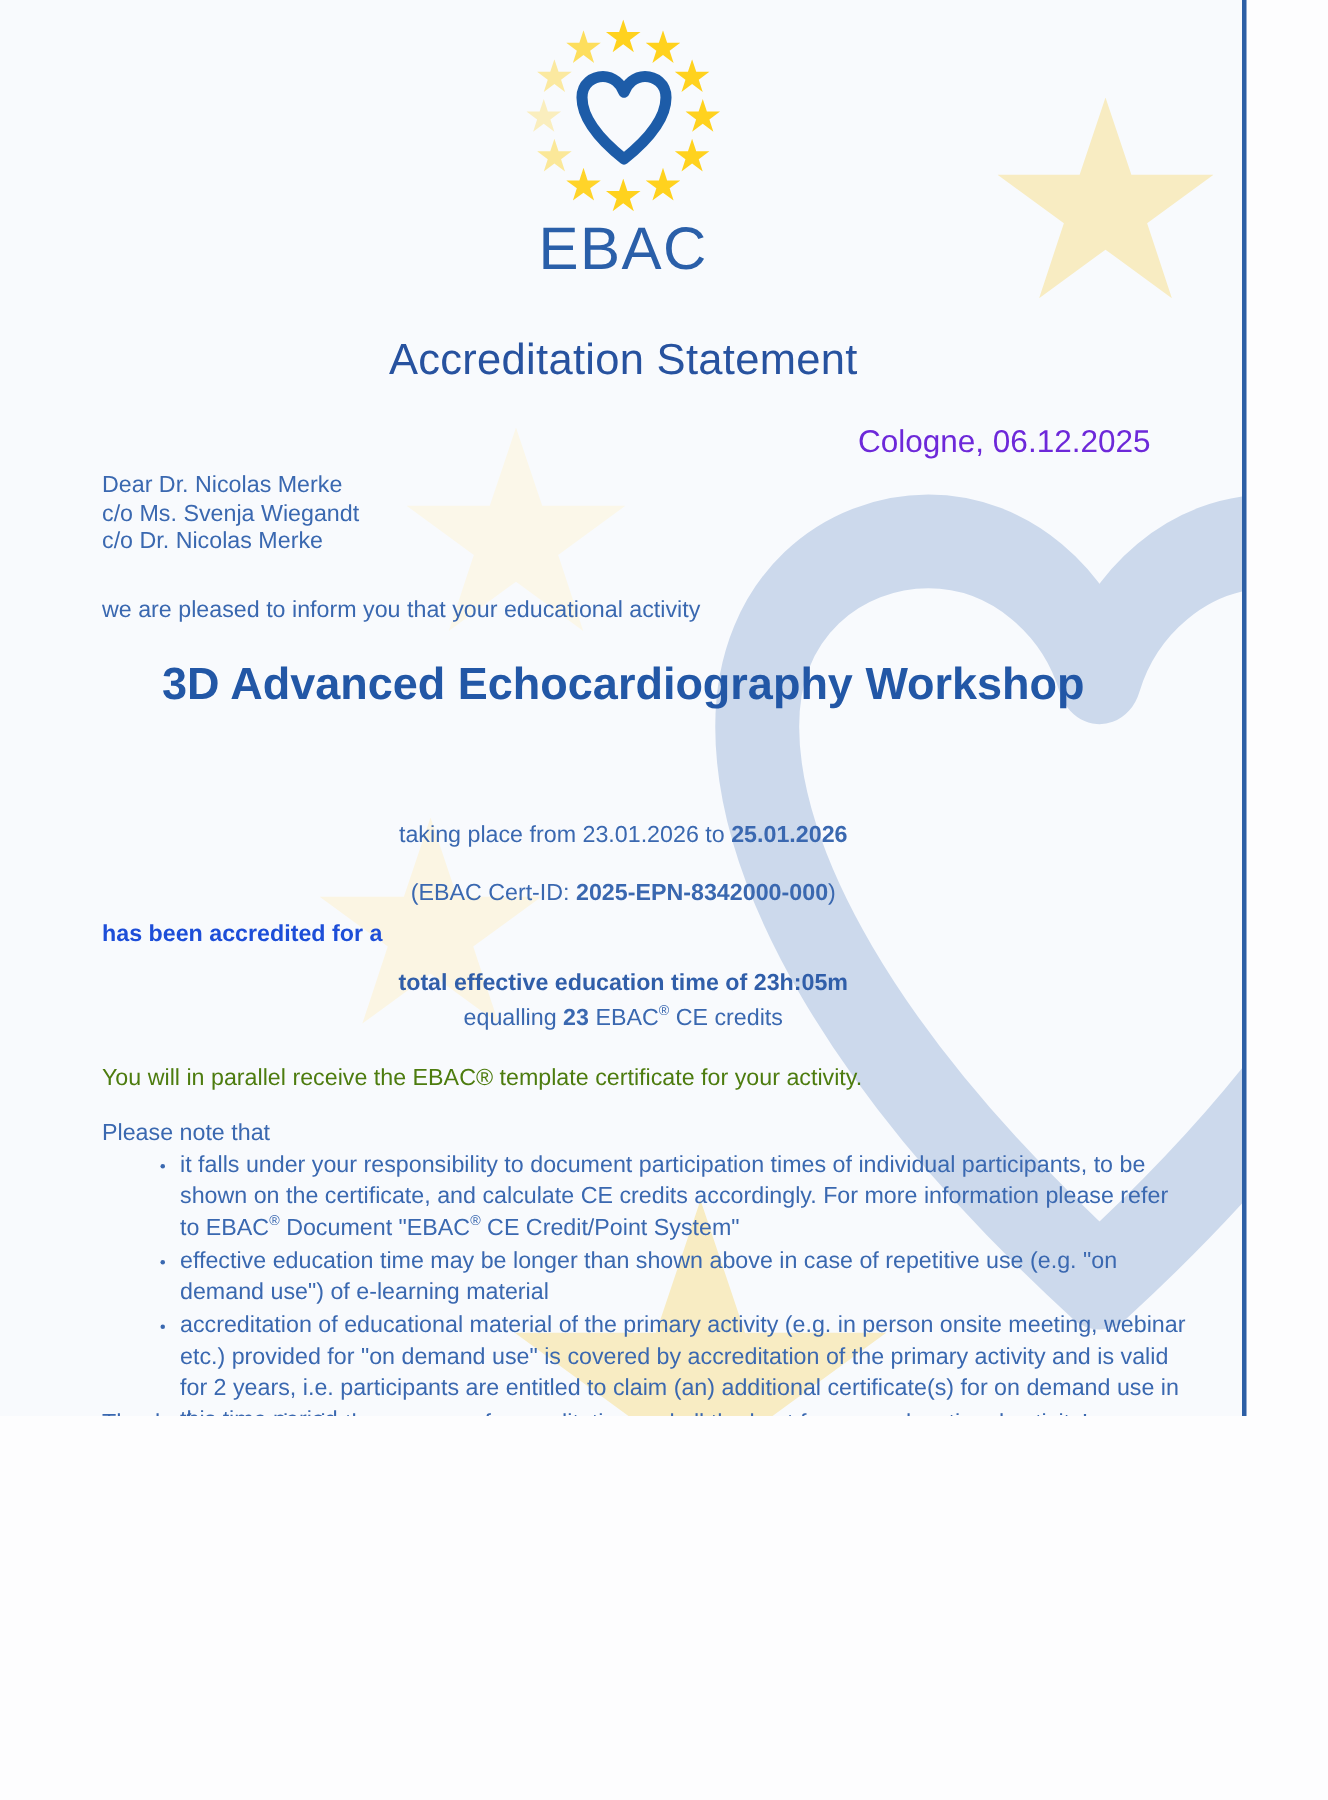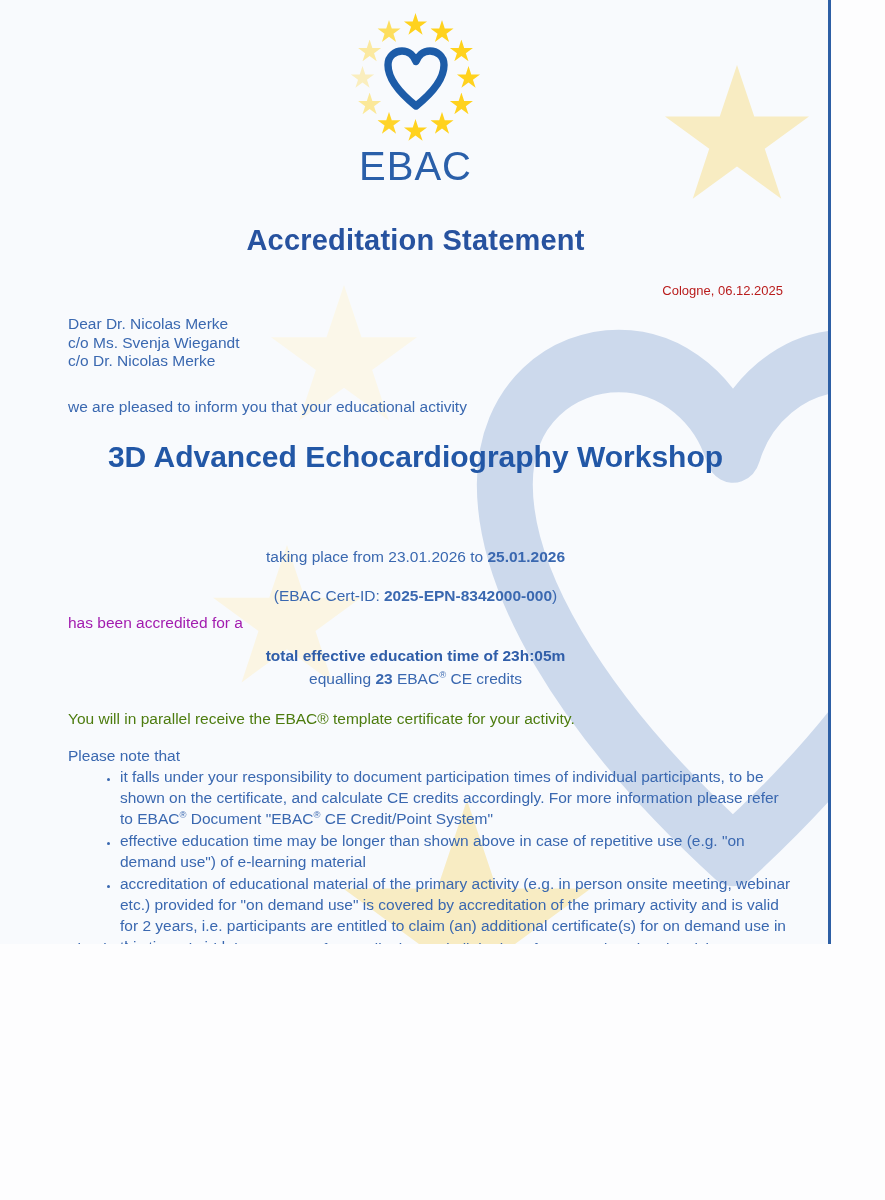--- a/index.html
+++ b/index.html
@@ -44,37 +44,37 @@
   .ring-star:nth-child(9)  { transform:rotate(240deg) translateY(-53px) rotate(-240deg); opacity:.45; }
   .ring-star:nth-child(10) { transform:rotate(270deg) translateY(-53px) rotate(-270deg); opacity:.28; }
   .ring-star:nth-child(11) { transform:rotate(300deg) translateY(-53px) rotate(-300deg); opacity:.42; }
   .ring-star:nth-child(12) { transform:rotate(330deg) translateY(-53px) rotate(-330deg); opacity:.72; }
   .logo-heart { position:absolute; left:26px; top:28px; width:72px; height:68px; }
   .logo-word {
     margin-top:4px; font-size:40px; letter-spacing:1px; color:#2a5fa9; font-weight:normal;
   }
   .doc-title {
     position:absolute; left:0; top:224px; width:831px; text-align:center;
-    font-size:29px; font-weight:bold; color:#27529f; letter-spacing:.2px;
+    font-size:29px; font-weight:normal; color:#27529f; letter-spacing:.2px;
   }
-  .date-line { position:absolute; right:45px; top:283px; font-size:13px; color:#b91c1c; }
+  .date-line { position:absolute; right:61px; top:283px; font-size:21px; color:#6d28d9; }
   .recipient { position:absolute; left:68px; top:315px; font-size:15.5px; line-height:18.5px; color:#3a68b0; }
   .intro     { position:absolute; left:68px; top:398px; font-size:15.5px; color:#3a68b0; }
 
   .activity-title {
     position:absolute; left:0; top:440px; width:831px; text-align:center; white-space:nowrap;
     font-size:30px; font-weight:bold; color:#2257a6;
   }
   .activity-subtitle {
     position:absolute; left:70px; top:481px; width:691px; text-align:center;
     font-size:21px; font-weight:bold; color:#2257a6; line-height:27px; letter-spacing:-.5px;
   }
   .dates-line { position:absolute; left:0; top:548px; width:831px; text-align:center; font-size:15.5px; color:#3a68b0; }
   .cert-line  { position:absolute; left:0; top:587px; width:831px; text-align:center; font-size:15.5px; color:#3a68b0; }
-  .lead-in    { position:absolute; left:68px; top:614px; font-size:15.5px; color:#a21caf; }
+  .lead-in    { position:absolute; left:68px; top:614px; font-size:15.5px; color:#1d4ed8;font-weight:bold; }
   .total-line { position:absolute; left:0; top:647px; width:831px; text-align:center; font-size:15.5px; font-weight:bold; color:#305ea9; }
   .equalling-line { position:absolute; left:0; top:670px; width:831px; text-align:center; font-size:15.5px; color:#3a68b0; }
   .template-note { position:absolute; left:68px; top:710px; font-size:15.5px; color:#4d7c0f; }
   .please-note   { position:absolute; left:68px; top:747px; font-size:15.5px; color:#3a68b0; }
   .bullets { position:absolute; left:104px; top:766px; width:688px; color:#3a68b0; }
   .bullets li { font-size:15.5px; line-height:21px; margin-left:16px; margin-bottom:1px; }
   .bullets li::marker { color:#3a68b0; font-size:11px; }
   .thanks { position:absolute; left:68px; top:940px; font-size:15.5px; color:#3a68b0; }
   .yours  { position:absolute; left:68px; top:979px; font-size:15.5px; color:#3a68b0; }
   .signature { position:absolute; left:60px; top:1000px; width:140px; height:114px; }

